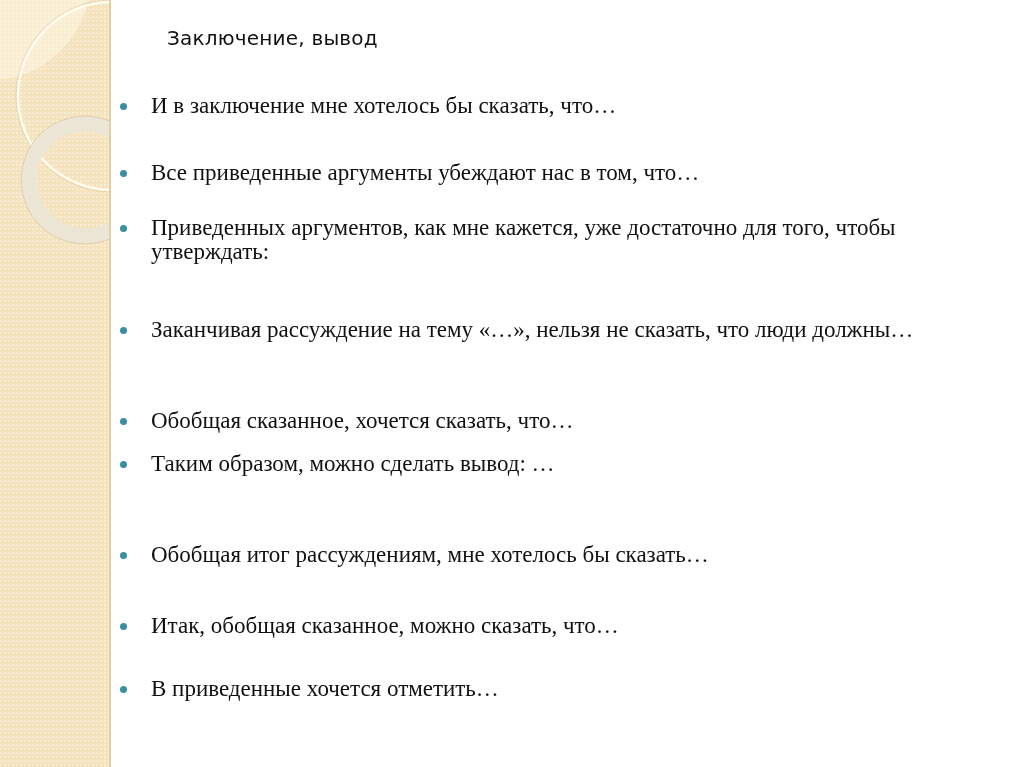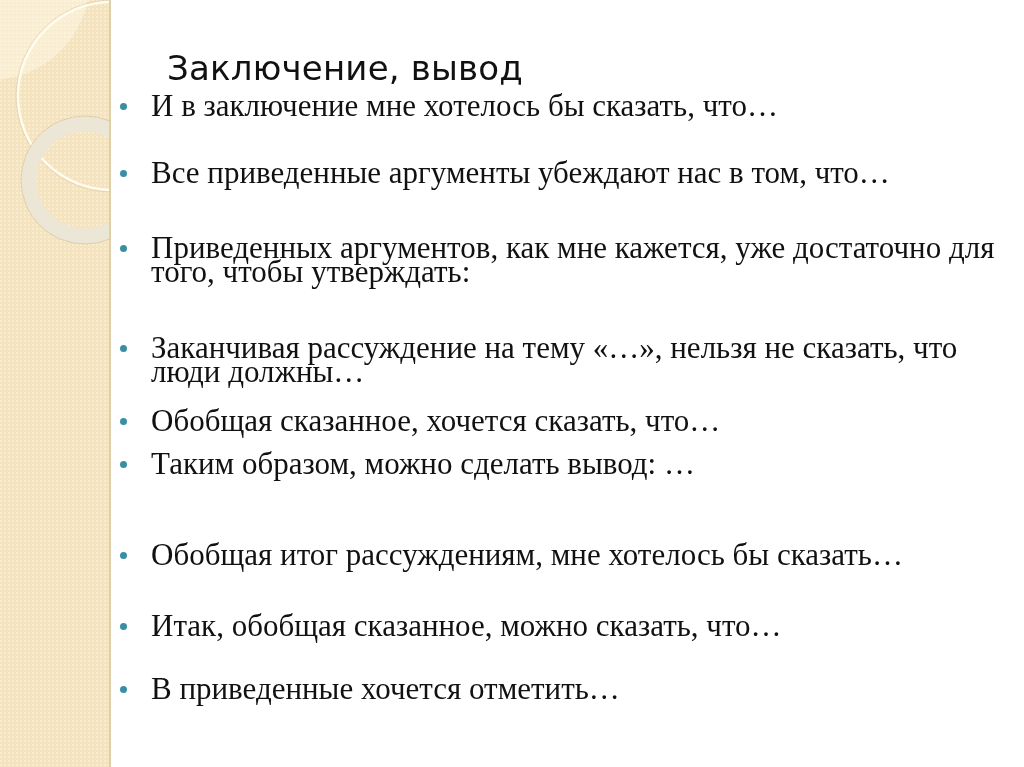--- a/index.html
+++ b/index.html
@@ -11,32 +11,32 @@
     position: absolute; left: 0; top: 0; width: 109px; height: 767px;
     background-color: #f4e3bd;
     background-image:
       radial-gradient(circle at 1px 1px, rgba(255,255,255,0.35) 1px, transparent 1.2px);
     background-size: 4px 4px;
     border-right: 2px solid #e0cfa4;
     overflow: hidden;
   }
   .side-strip svg { position: absolute; left: 0; top: 0; }
   .slide-title {
-    position: absolute; left: 167px; top: 48px;
+    position: absolute; left: 167px; top: 26px;
     font-family: "DejaVu Sans", sans-serif;
-    font-size: 34px; color: #111111; letter-spacing: 0.2px;
+    font-size: 20px; color: #111111; letter-spacing: 0.2px;
     margin: 0; font-weight: normal;
   }
   .bullets {
     position: absolute; left: 0; top: 0; margin: 0; padding: 0; list-style: none;
   }
   .bullet-item {
     position: absolute; left: 120px; width: 880px;
     font-family: "Liberation Serif", serif;
-    font-size: 31px; line-height: 24px; color: #111111;
+    font-size: 23px; line-height: 24px; color: #111111;
   }
   .bullet-dot {
     position: absolute; left: 0; top: 9px;
     width: 7px; height: 7px; border-radius: 50%;
     background: #3a8ea3;
   }
   .bullet-text { display: block; margin-left: 31px; }
 </style>
 </head>
 <body>
@@ -55,25 +55,25 @@
 
 <ul class="bullets">
   <li class="bullet-item" style="top:94px">
     <span class="bullet-dot"></span>
     <span class="bullet-text">И в заключение мне хотелось бы сказать, что…</span>
   </li>
   <li class="bullet-item" style="top:161px">
     <span class="bullet-dot"></span>
     <span class="bullet-text">Все приведенные аргументы убеждают нас в том, что…</span>
   </li>
-  <li class="bullet-item" style="top:236px">
+  <li class="bullet-item" style="top:216px">
     <span class="bullet-dot"></span>
     <span class="bullet-text">Приведенных аргументов, как мне кажется, уже достаточно для того, чтобы утверждать:</span>
   </li>
-  <li class="bullet-item" style="top:336px">
+  <li class="bullet-item" style="top:318px">
     <span class="bullet-dot"></span>
     <span class="bullet-text">Заканчивая рассуждение на тему «…», нельзя не сказать, что люди должны…</span>
   </li>
   <li class="bullet-item" style="top:409px">
     <span class="bullet-dot"></span>
     <span class="bullet-text">Обобщая сказанное, хочется сказать, что…</span>
   </li>
   <li class="bullet-item" style="top:452px">
     <span class="bullet-dot"></span>
     <span class="bullet-text">Таким образом, можно сделать вывод: …</span>

